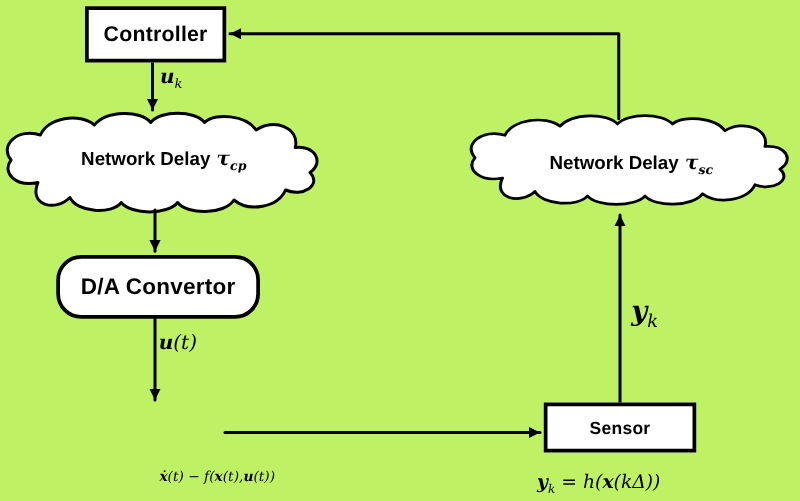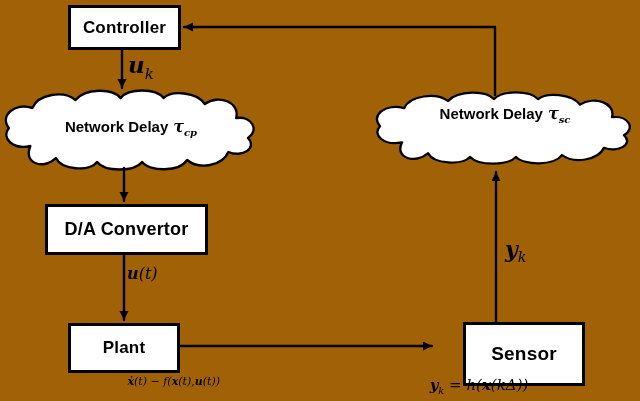--- a/index.html
+++ b/index.html
@@ -1,43 +1,43 @@
 <!DOCTYPE html>
 <html><head>
 <meta charset="utf-8">
 <style>
   html,body{margin:0;padding:0;background:#fff;}
   .canvas{
-    position:relative;width:640px;height:401px;background:#a16207;overflow:hidden;
+    position:relative;width:640px;height:401px;background:#bef264;overflow:hidden;
     font-family:"Liberation Sans",sans-serif;color:#000;
   }
   svg.layer{position:absolute;left:0;top:0;z-index:0;}
   .box{
     position:absolute;z-index:2;background:#fff;border:3px solid #000;box-sizing:border-box;
     display:flex;align-items:center;justify-content:center;
     font-weight:bold;letter-spacing:.2px;
   }
   #box-controller{left:68px;top:5px;width:113px;height:45px;font-size:17px;}
-  #box-da{left:45px;top:204px;width:163px;height:51px;font-size:18px;}
+  #box-da{left:45px;top:204px;width:163px;height:51px;font-size:18px;border-radius:20px;}
   #box-plant{left:68px;top:323px;width:112px;height:50px;font-size:17px;}
-  #box-sensor{left:435px;top:322px;width:122px;height:64px;font-size:19px;margin-left:28px;}
+  #box-sensor{left:435px;top:322px;width:122px;height:40px;font-size:14px;}
   .cloud-label{
     position:absolute;z-index:2;text-align:center;font-weight:bold;font-size:15px;white-space:nowrap;
   }
   #cloud-cp-label{left:11px;top:117px;width:240px;}
-  #cloud-sc-label{left:385px;top:104px;width:240px;}
+  #cloud-sc-label{left:385px;top:120px;width:240px;}
   .tau{font-family:"DejaVu Serif",serif;font-style:italic;font-weight:bold;margin-left:5px;font-size:16px;}
   .cloud-label sub{font-family:"DejaVu Serif",serif;font-style:italic;font-size:10px;font-weight:bold;}
   .math{
     position:absolute;z-index:2;font-family:"DejaVu Serif",serif;font-style:italic;
     font-size:16px;white-space:nowrap;
   }
   .math sub{font-size:0.65em;}
   .bv{font-weight:bold;}
-  #label-uk{left:128px;top:51px;font-size:23px;}
+  #label-uk{left:128px;top:51px;font-size:16px;}
   #label-ut{left:127px;top:264px;text-align:right;}
   #label-xkd{left:248px;top:356px;width:100px;text-align:center;}
   #label-yk{left:505px;top:236px;font-size:22px;}
   #eq-plant{left:30px;top:375px;width:190px;text-align:right;font-size:11px;}
   #eq-sensor{left:389px;top:376px;width:180px;text-align:center;font-size:15px;}
 </style>
 </head>
 <body>
 
 <div class="canvas">
@@ -67,23 +67,20 @@
       <polyline points="495,95 495,27 184,27" marker-end="url(#ah)"></polyline>
     </g>
   </svg>
 
   <div class="box" id="box-controller">
     <span>Controller</span>
   </div>
   <div class="box" id="box-da">
     <span>D/A Convertor</span>
   </div>
-  <div class="box" id="box-plant">
-    <span>Plant</span>
-  </div>
   <div class="box" id="box-sensor">
     <span>Sensor</span>
   </div>
 
   <div class="cloud-label" id="cloud-cp-label">
     <span>Network Delay</span><span class="tau">τ</span><sub>cp</sub>
   </div>
   <div class="cloud-label" id="cloud-sc-label">
     <span>Network Delay</span><span class="tau">τ</span><sub>sc</sub>
   </div>

